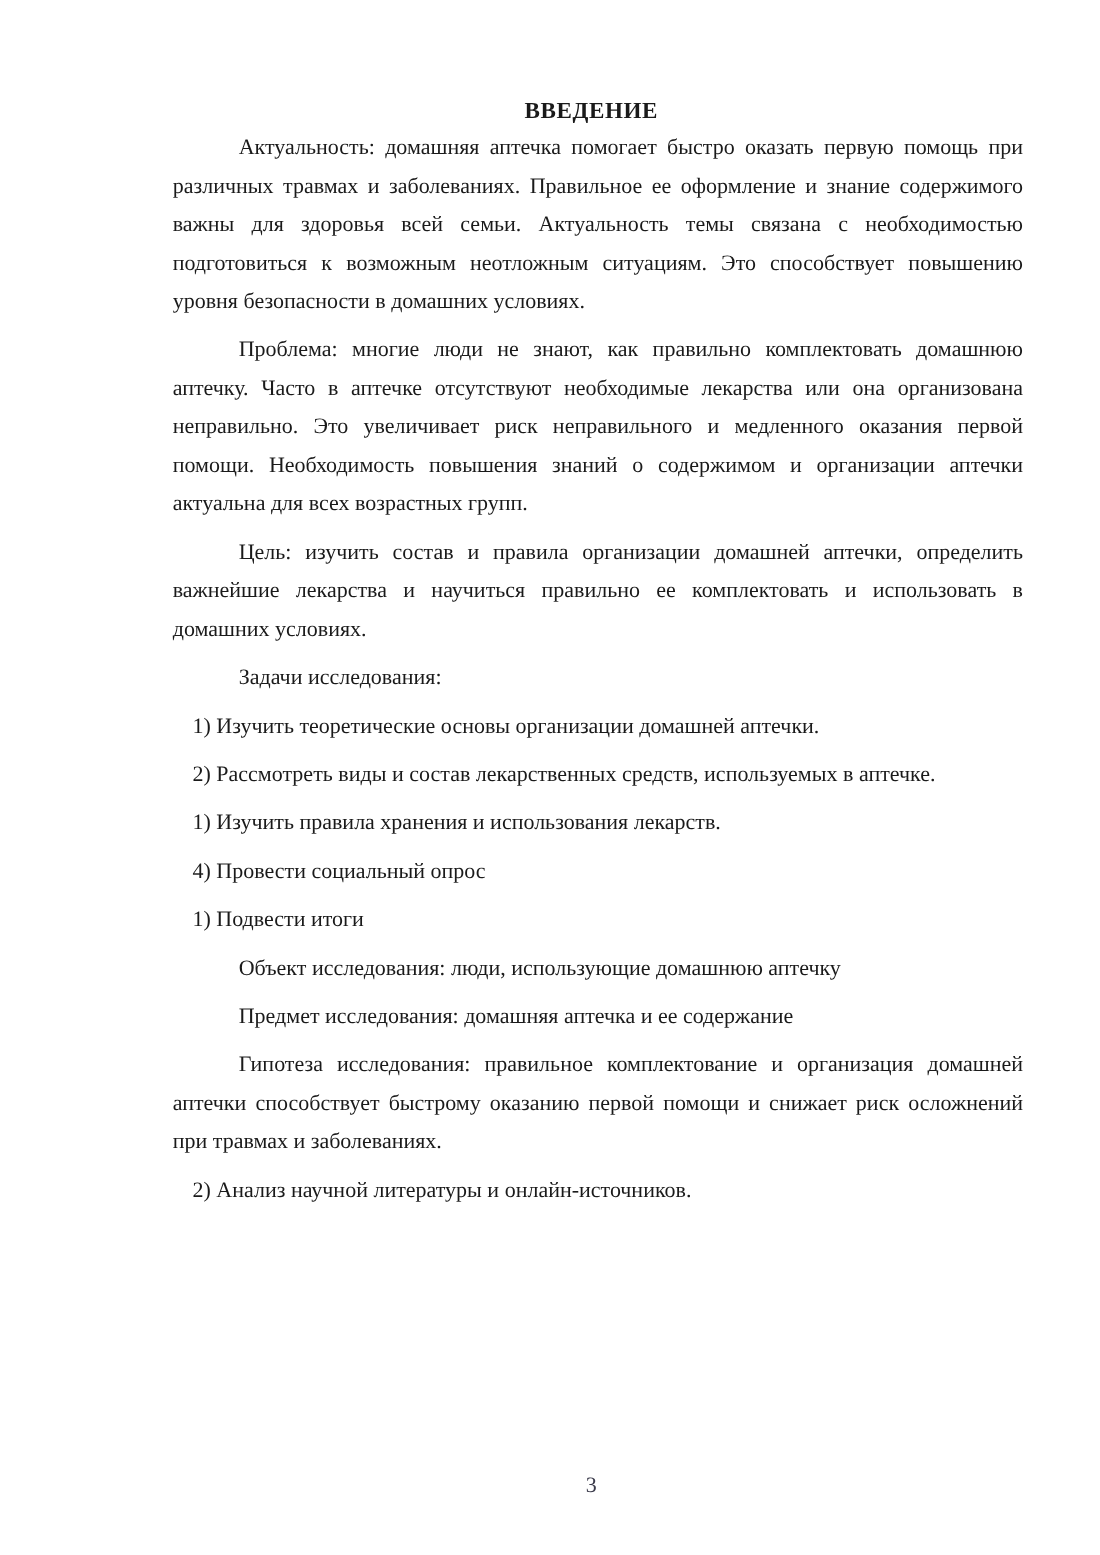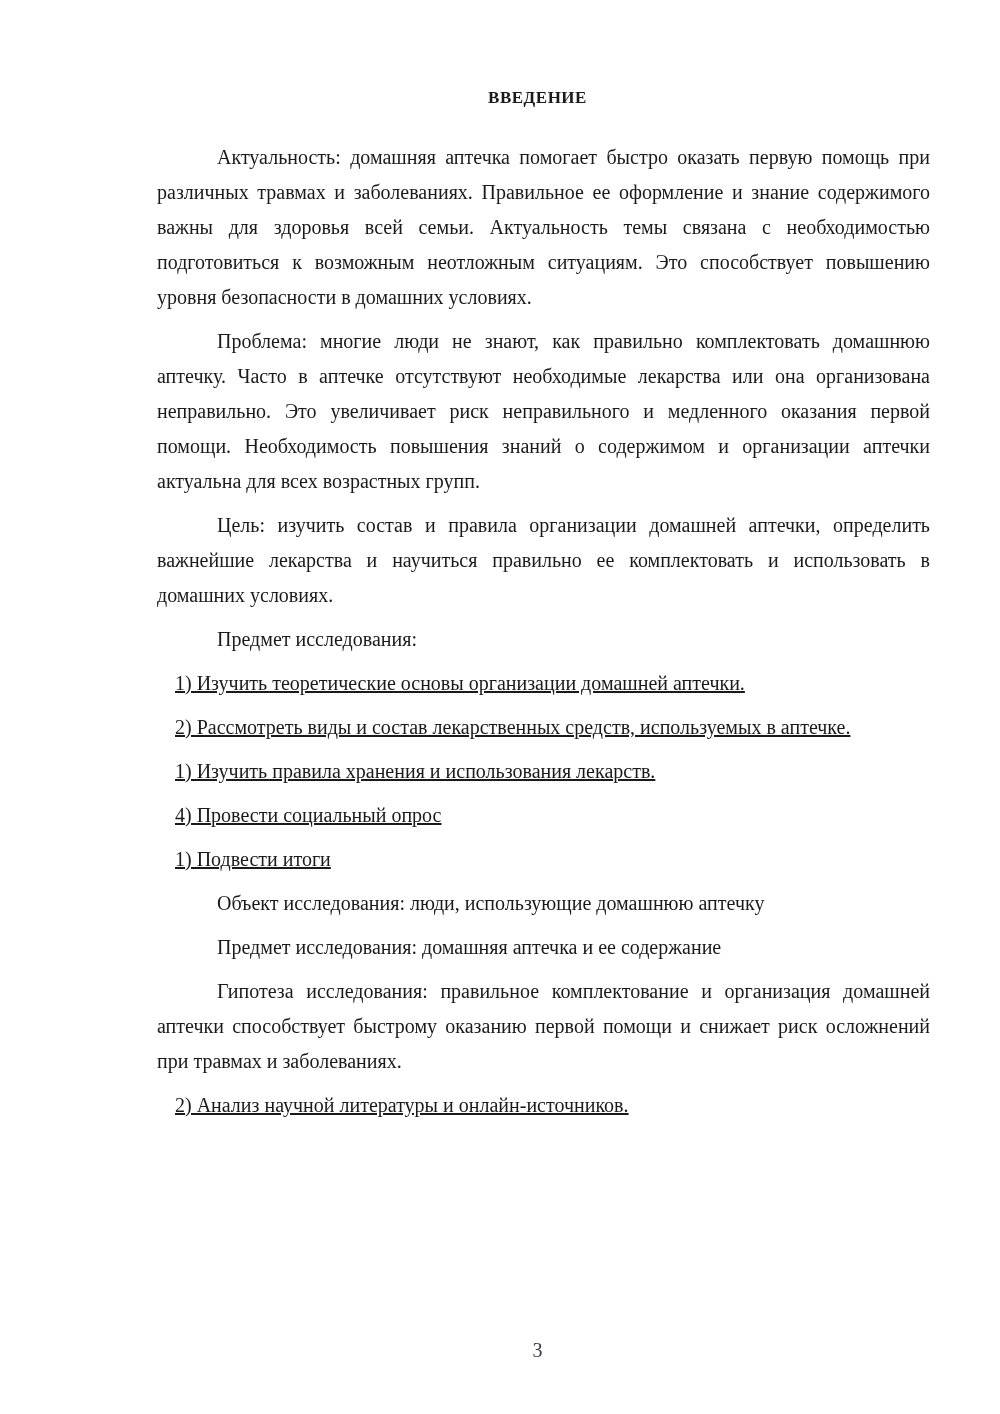--- a/index.html
+++ b/index.html
@@ -14,37 +14,36 @@
     background: #ffffff;
     font-family: "Liberation Serif", "DejaVu Serif", serif;
     color: #1a1a1a;
     box-sizing: border-box;
     padding: 88px 70px 0 145px;
     overflow: hidden;
   }
   .doc-title {
     text-align: center;
     font-weight: bold;
-    font-size: 17px;
+    font-size: 21px;
     letter-spacing: 0.5px;
-    margin: 0 0 32px 0;
+    margin: 0 0 4px 0;
   }
   .para, .list-item {
     font-size: 20px;
     line-height: 35px;
     text-align: justify;
     margin: 0 0 9px 0;
   }
   .para {
     text-indent: 60px;
     margin-left: 12px;
   }
   .list-item {
     text-indent: 30px;
-    text-decoration: underline;
   }
   .page-number {
     position: absolute;
     bottom: 52px;
     left: 145px;
     right: 70px;
     text-align: center;
     font-size: 20px;
     color: #3a3a4a;
   }
@@ -55,21 +54,21 @@
 <div class="page">
 
   <h1 class="doc-title">ВВЕДЕНИЕ</h1>
 
   <p class="para">Актуальность: домашняя аптечка помогает быстро оказать первую помощь при различных травмах и заболеваниях. Правильное ее оформление и знание содержимого важны для здоровья всей семьи. Актуальность темы связана с необходимостью подготовиться к возможным неотложным ситуациям. Это способствует повышению уровня безопасности в домашних условиях.</p>
 
   <p class="para">Проблема: многие люди не знают, как правильно комплектовать домашнюю аптечку. Часто в аптечке отсутствуют необходимые лекарства или она организована неправильно. Это увеличивает риск неправильного и медленного оказания первой помощи. Необходимость повышения знаний о содержимом и организации аптечки актуальна для всех возрастных групп.</p>
 
   <p class="para">Цель: изучить состав и правила организации домашней аптечки, определить важнейшие лекарства и научиться правильно ее комплектовать и использовать в домашних условиях.</p>
 
-  <p class="para">Предмет исследования:</p>
+  <p class="para">Задачи исследования:</p>
 
   <p class="list-item">1) Изучить теоретические основы организации домашней аптечки.</p>
 
   <p class="list-item">2) Рассмотреть виды и состав лекарственных средств, используемых в аптечке.</p>
 
   <p class="list-item">1) Изучить правила хранения и использования лекарств.</p>
 
   <p class="list-item">4) Провести социальный опрос</p>
 
   <p class="list-item">1) Подвести итоги</p>

